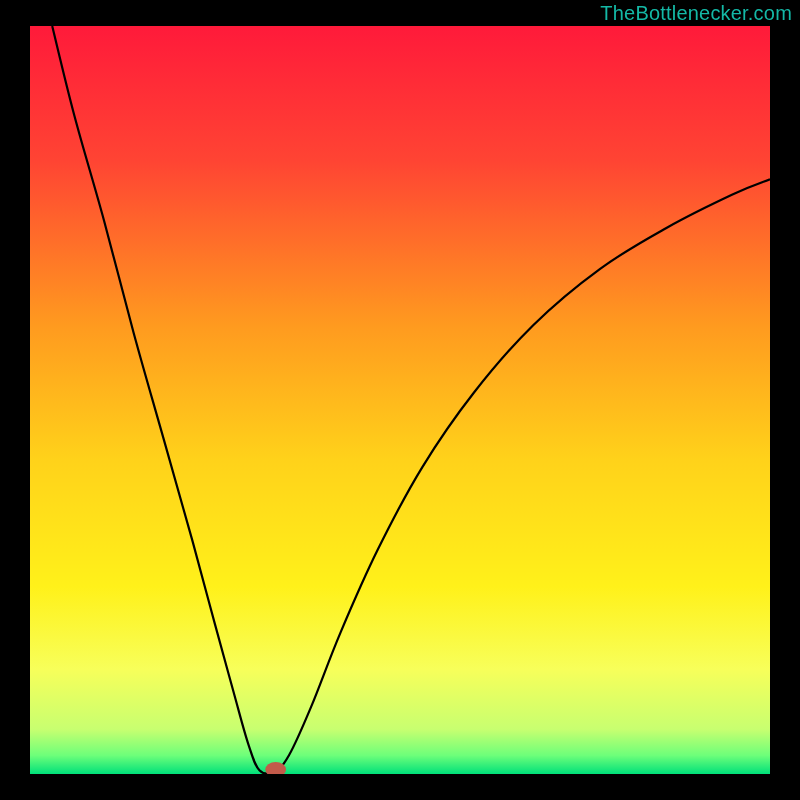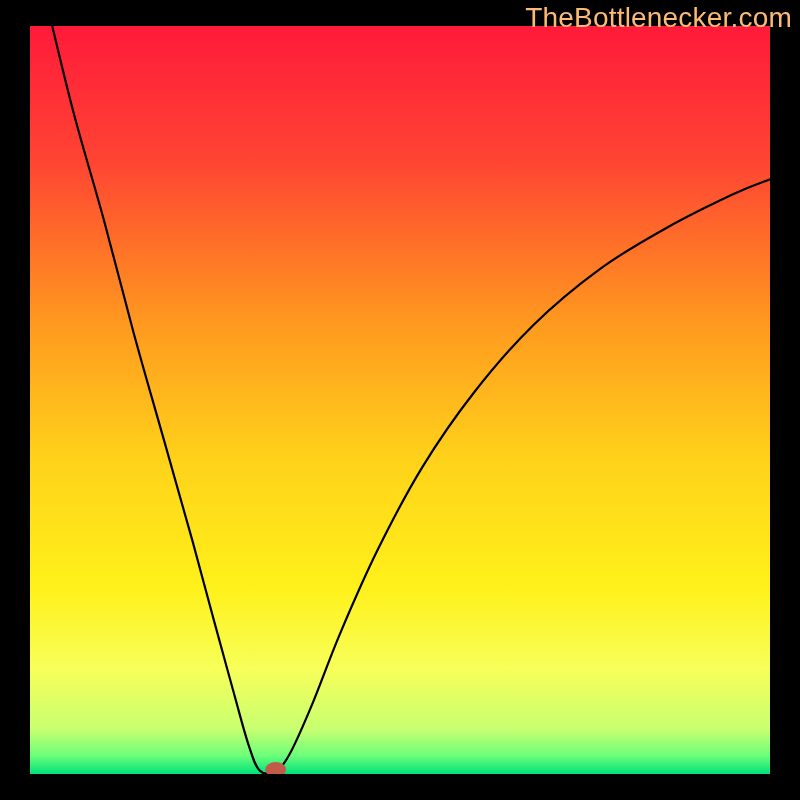--- a/index.html
+++ b/index.html
@@ -14,22 +14,22 @@
   .frame {
     position: relative;
     width: 800px;
     height: 800px;
     background: #000;
   }
   .attribution {
     position: absolute;
     top: 2px;
     right: 8px;
-    color: #fdba74;
-    font-size: 28px;
+    color: #14b8a6;
+    font-size: 20px;
     letter-spacing: 0.2px;
     z-index: 10;
   }
   svg {
     display: block;
   }
 </style>
 </head>
 <body>
 

